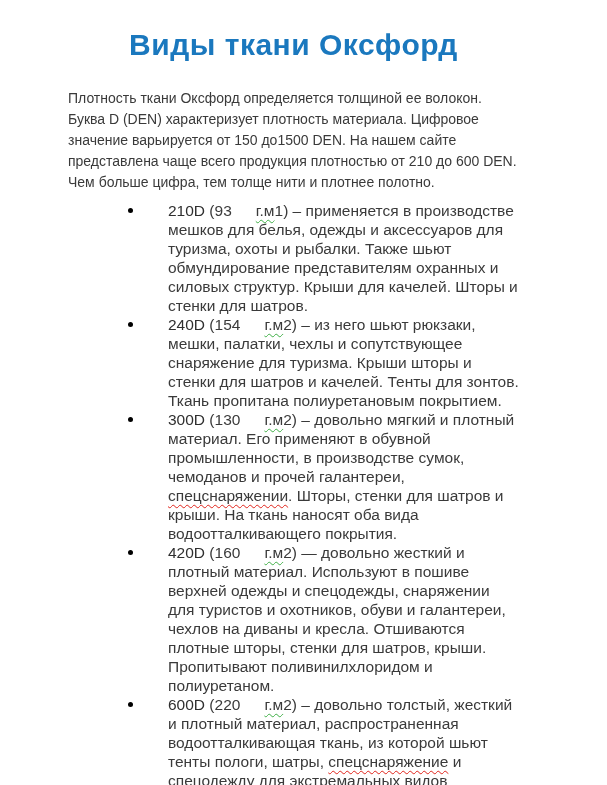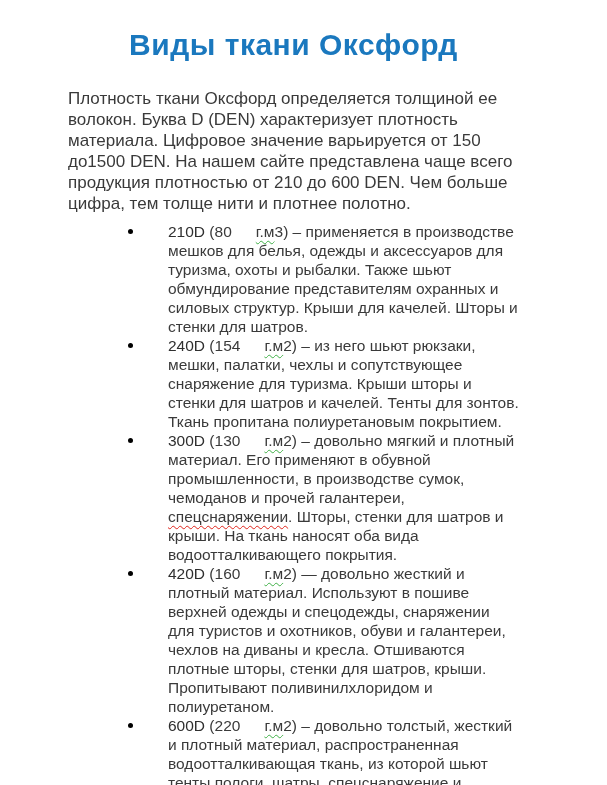--- a/index.html
+++ b/index.html
@@ -22,21 +22,21 @@
   }
   .doc-title{
     font-size:30px;
     font-weight:700;
     color:var(--title-blue);
     text-align:center;
     letter-spacing:0.5px;
     margin-bottom:26px;
   }
   .intro{
-    font-size:17px;
+    font-size:14px;
     line-height:21px;
     margin-bottom:8px;
   }
   .density-list{
     list-style:none;
     margin:0;padding:0;
   }
   .density-list li{
     position:relative;
     padding-left:100px;
@@ -68,19 +68,19 @@
     text-underline-offset:3px;
   }
 </style>
 </head>
 <body>
 
 <div class="doc">
   <h1 class="doc-title">Виды ткани Оксфорд</h1>
   <p class="intro">Плотность ткани Оксфорд определяется толщиной ее волокон. Буква D (DEN) характеризует плотность материала. Цифровое значение варьируется от 150 до1500 DEN. На нашем сайте представлена чаще всего продукция плотностью от 210 до 600 DEN. Чем больше цифра, тем толще нити и плотнее полотно.</p>
   <ul class="density-list">
-      <li><span class="seg-bold">210D</span><span class="seg-normal"> (80</span><span class="seg-grammar">г.м</span><span class="seg-normal">3) – применяется в производстве мешков для белья, одежды и аксессуаров для туризма, охоты и рыбалки. Также шьют обмундирование представителям охранных и силовых структур. Крыши для качелей. Шторы и стенки для шатров.</span></li>
+      <li><span class="seg-bold">210D</span><span class="seg-normal"> (93</span><span class="seg-grammar">г.м</span><span class="seg-normal">1) – применяется в производстве мешков для белья, одежды и аксессуаров для туризма, охоты и рыбалки. Также шьют обмундирование представителям охранных и силовых структур. Крыши для качелей. Шторы и стенки для шатров.</span></li>
       <li><span class="seg-bold">240D</span><span class="seg-normal"> (154</span><span class="seg-grammar">г.м</span><span class="seg-normal">2) – из него шьют рюкзаки, мешки, палатки, чехлы и сопутствующее снаряжение для туризма. Крыши шторы и стенки для шатров и качелей. Тенты для зонтов. Ткань пропитана полиуретановым покрытием.</span></li>
       <li><span class="seg-bold">300D</span><span class="seg-normal"> (130</span><span class="seg-grammar">г.м</span><span class="seg-normal">2) – довольно мягкий и плотный материал. Его применяют в обувной промышленности, в производстве сумок, чемоданов и прочей галантереи, </span><span class="seg-spell">спецснаряжении</span><span class="seg-normal">. Шторы, стенки для шатров и крыши. На ткань наносят оба вида водоотталкивающего покрытия.</span></li>
       <li><span class="seg-bold">420D</span><span class="seg-normal"> (160</span><span class="seg-grammar">г.м</span><span class="seg-normal">2) — довольно жесткий и плотный материал. Используют в пошиве верхней одежды и спецодежды, снаряжении для туристов и охотников, обуви и галантереи, чехлов на диваны и кресла. Отшиваются плотные шторы, стенки для шатров, крыши. Пропитывают поливинилхлоридом и полиуретаном.</span></li>
       <li><span class="seg-bold">600D</span><span class="seg-normal"> (220</span><span class="seg-grammar">г.м</span><span class="seg-normal">2) – довольно толстый, жесткий и плотный материал, распространенная водоотталкивающая ткань, из которой шьют тенты пологи, шатры, </span><span class="seg-spell">спецснаряжение</span><span class="seg-normal"> и спецодежду для экстремальных видов деятельности, чехлы для авто-, лодок-, мотто-, гидротехники. Тенты для зонтов. Применяют в производстве бескаркасной мебели и уличных подушек. Тенты для зонтов, крыш для качелей, беседок и шатров.</span></li>
     </ul>
 </div>
 
 </body></html>

